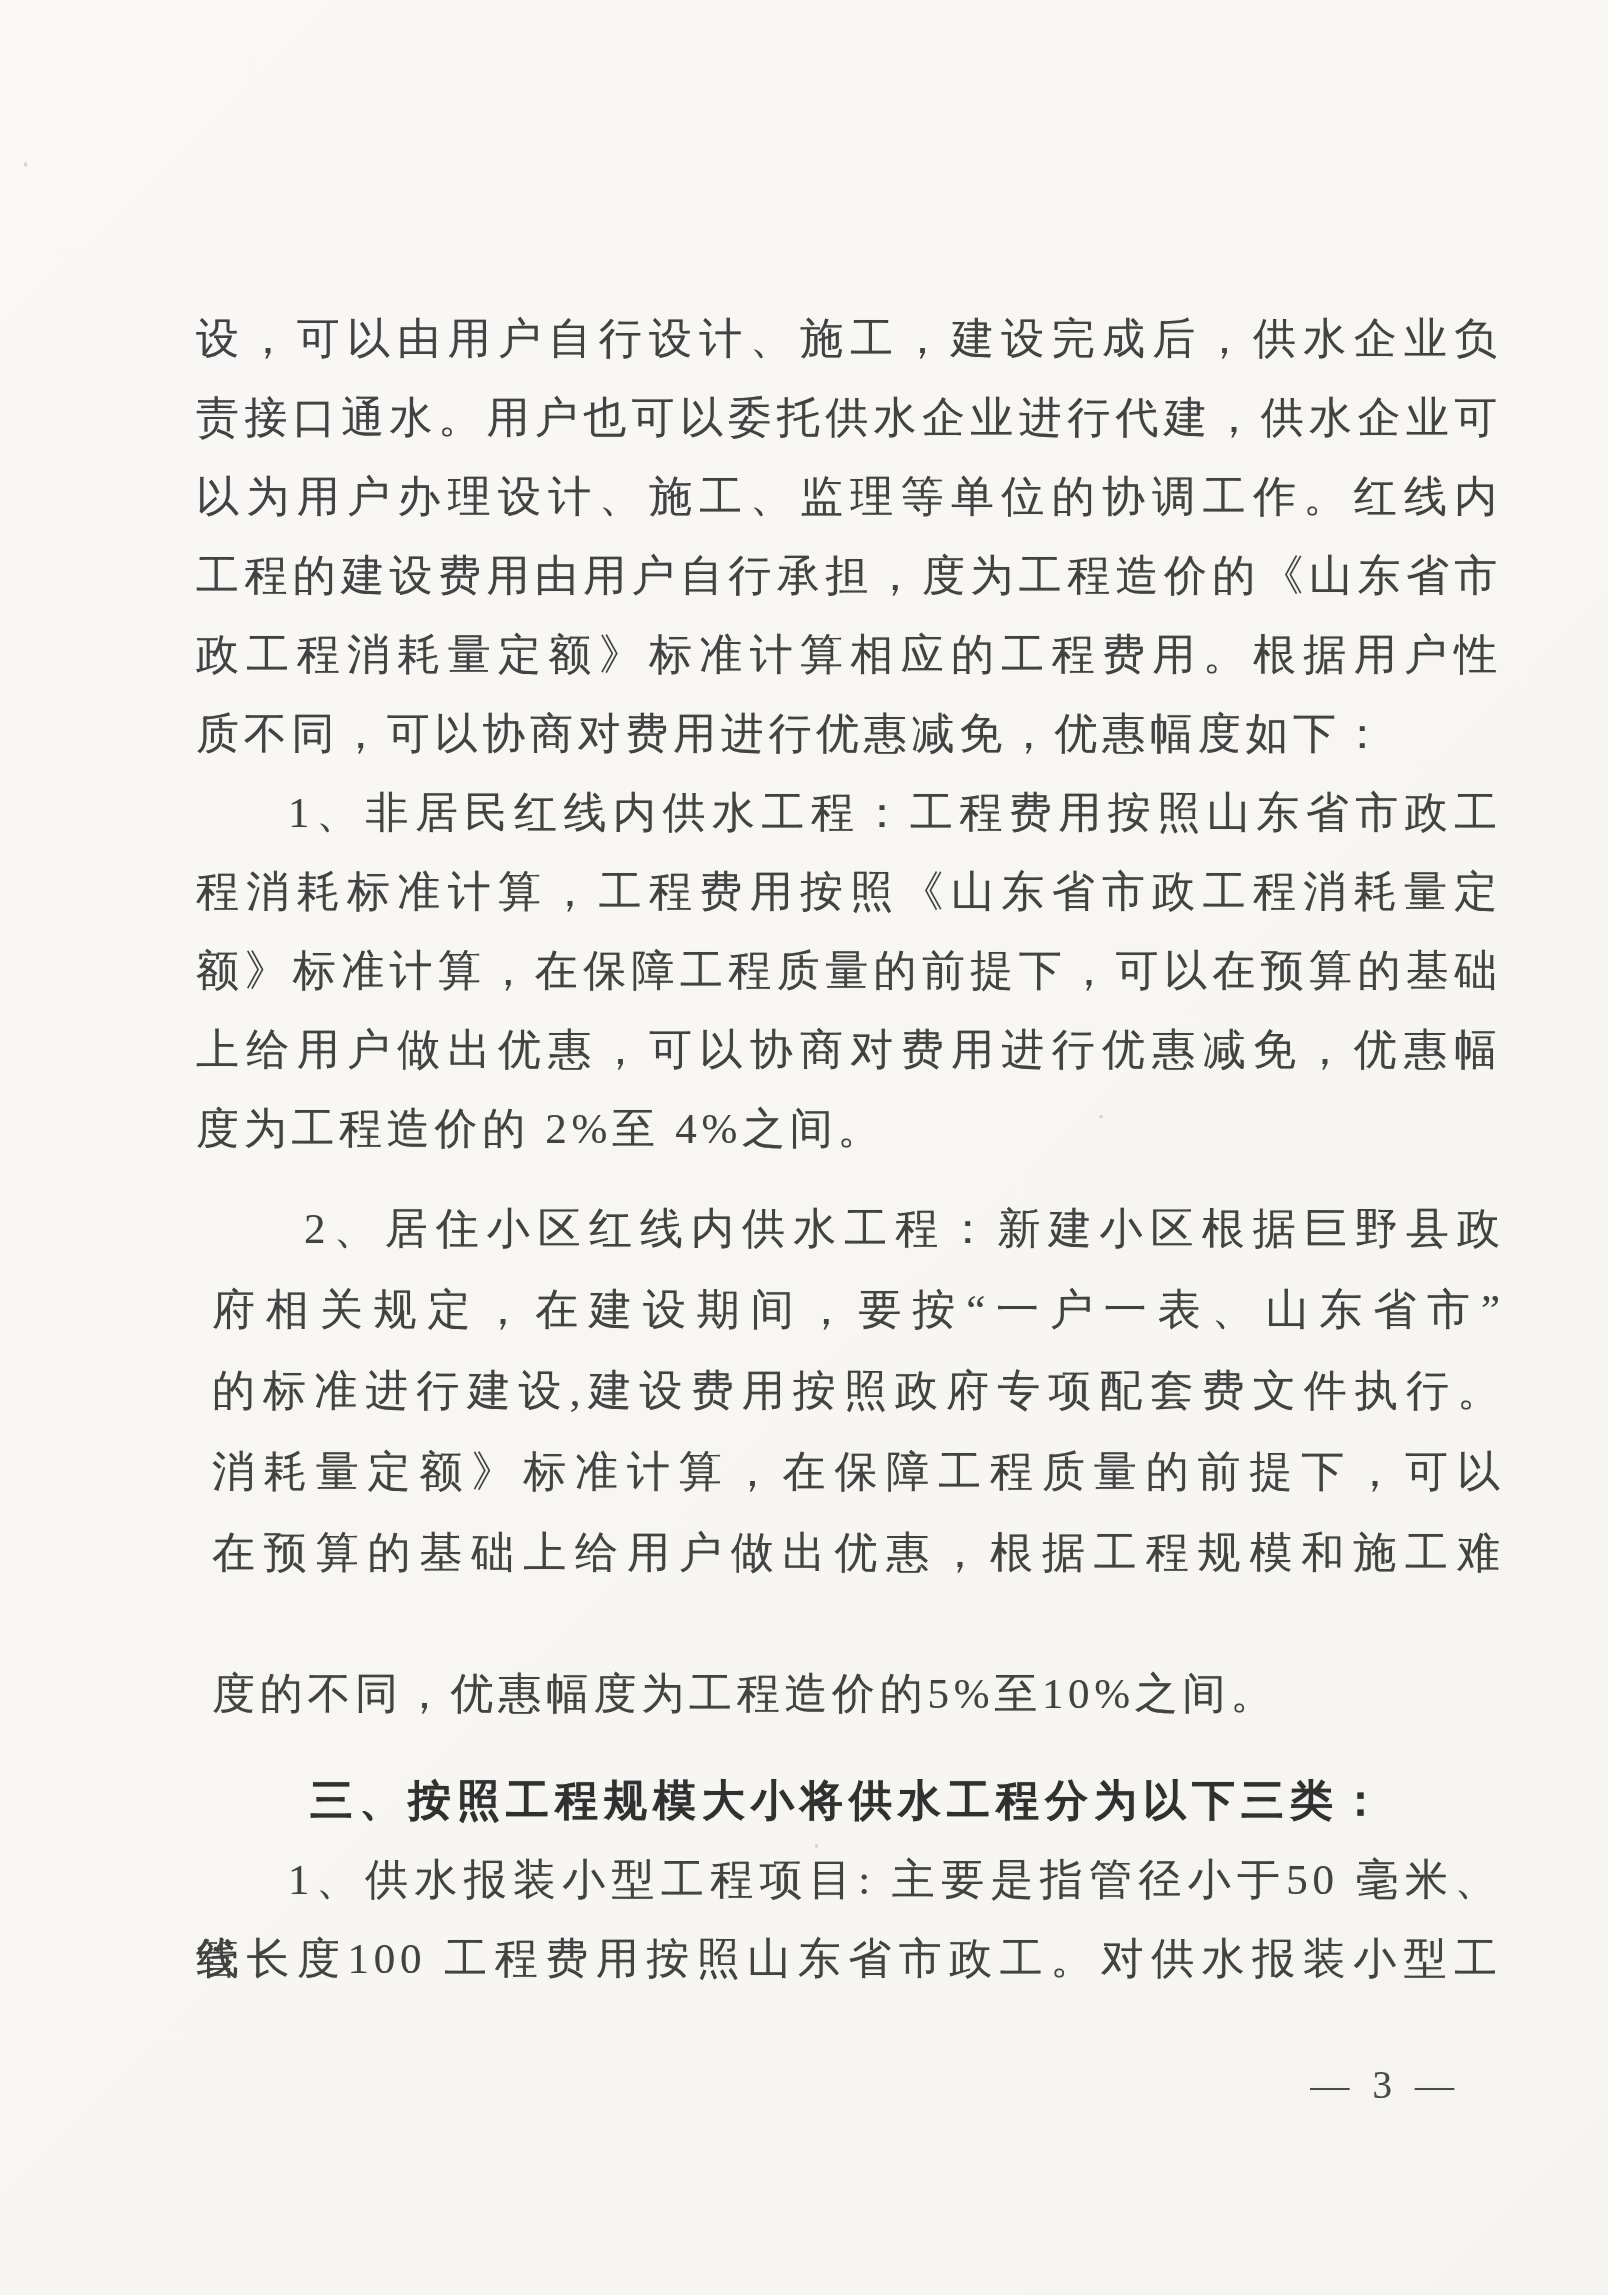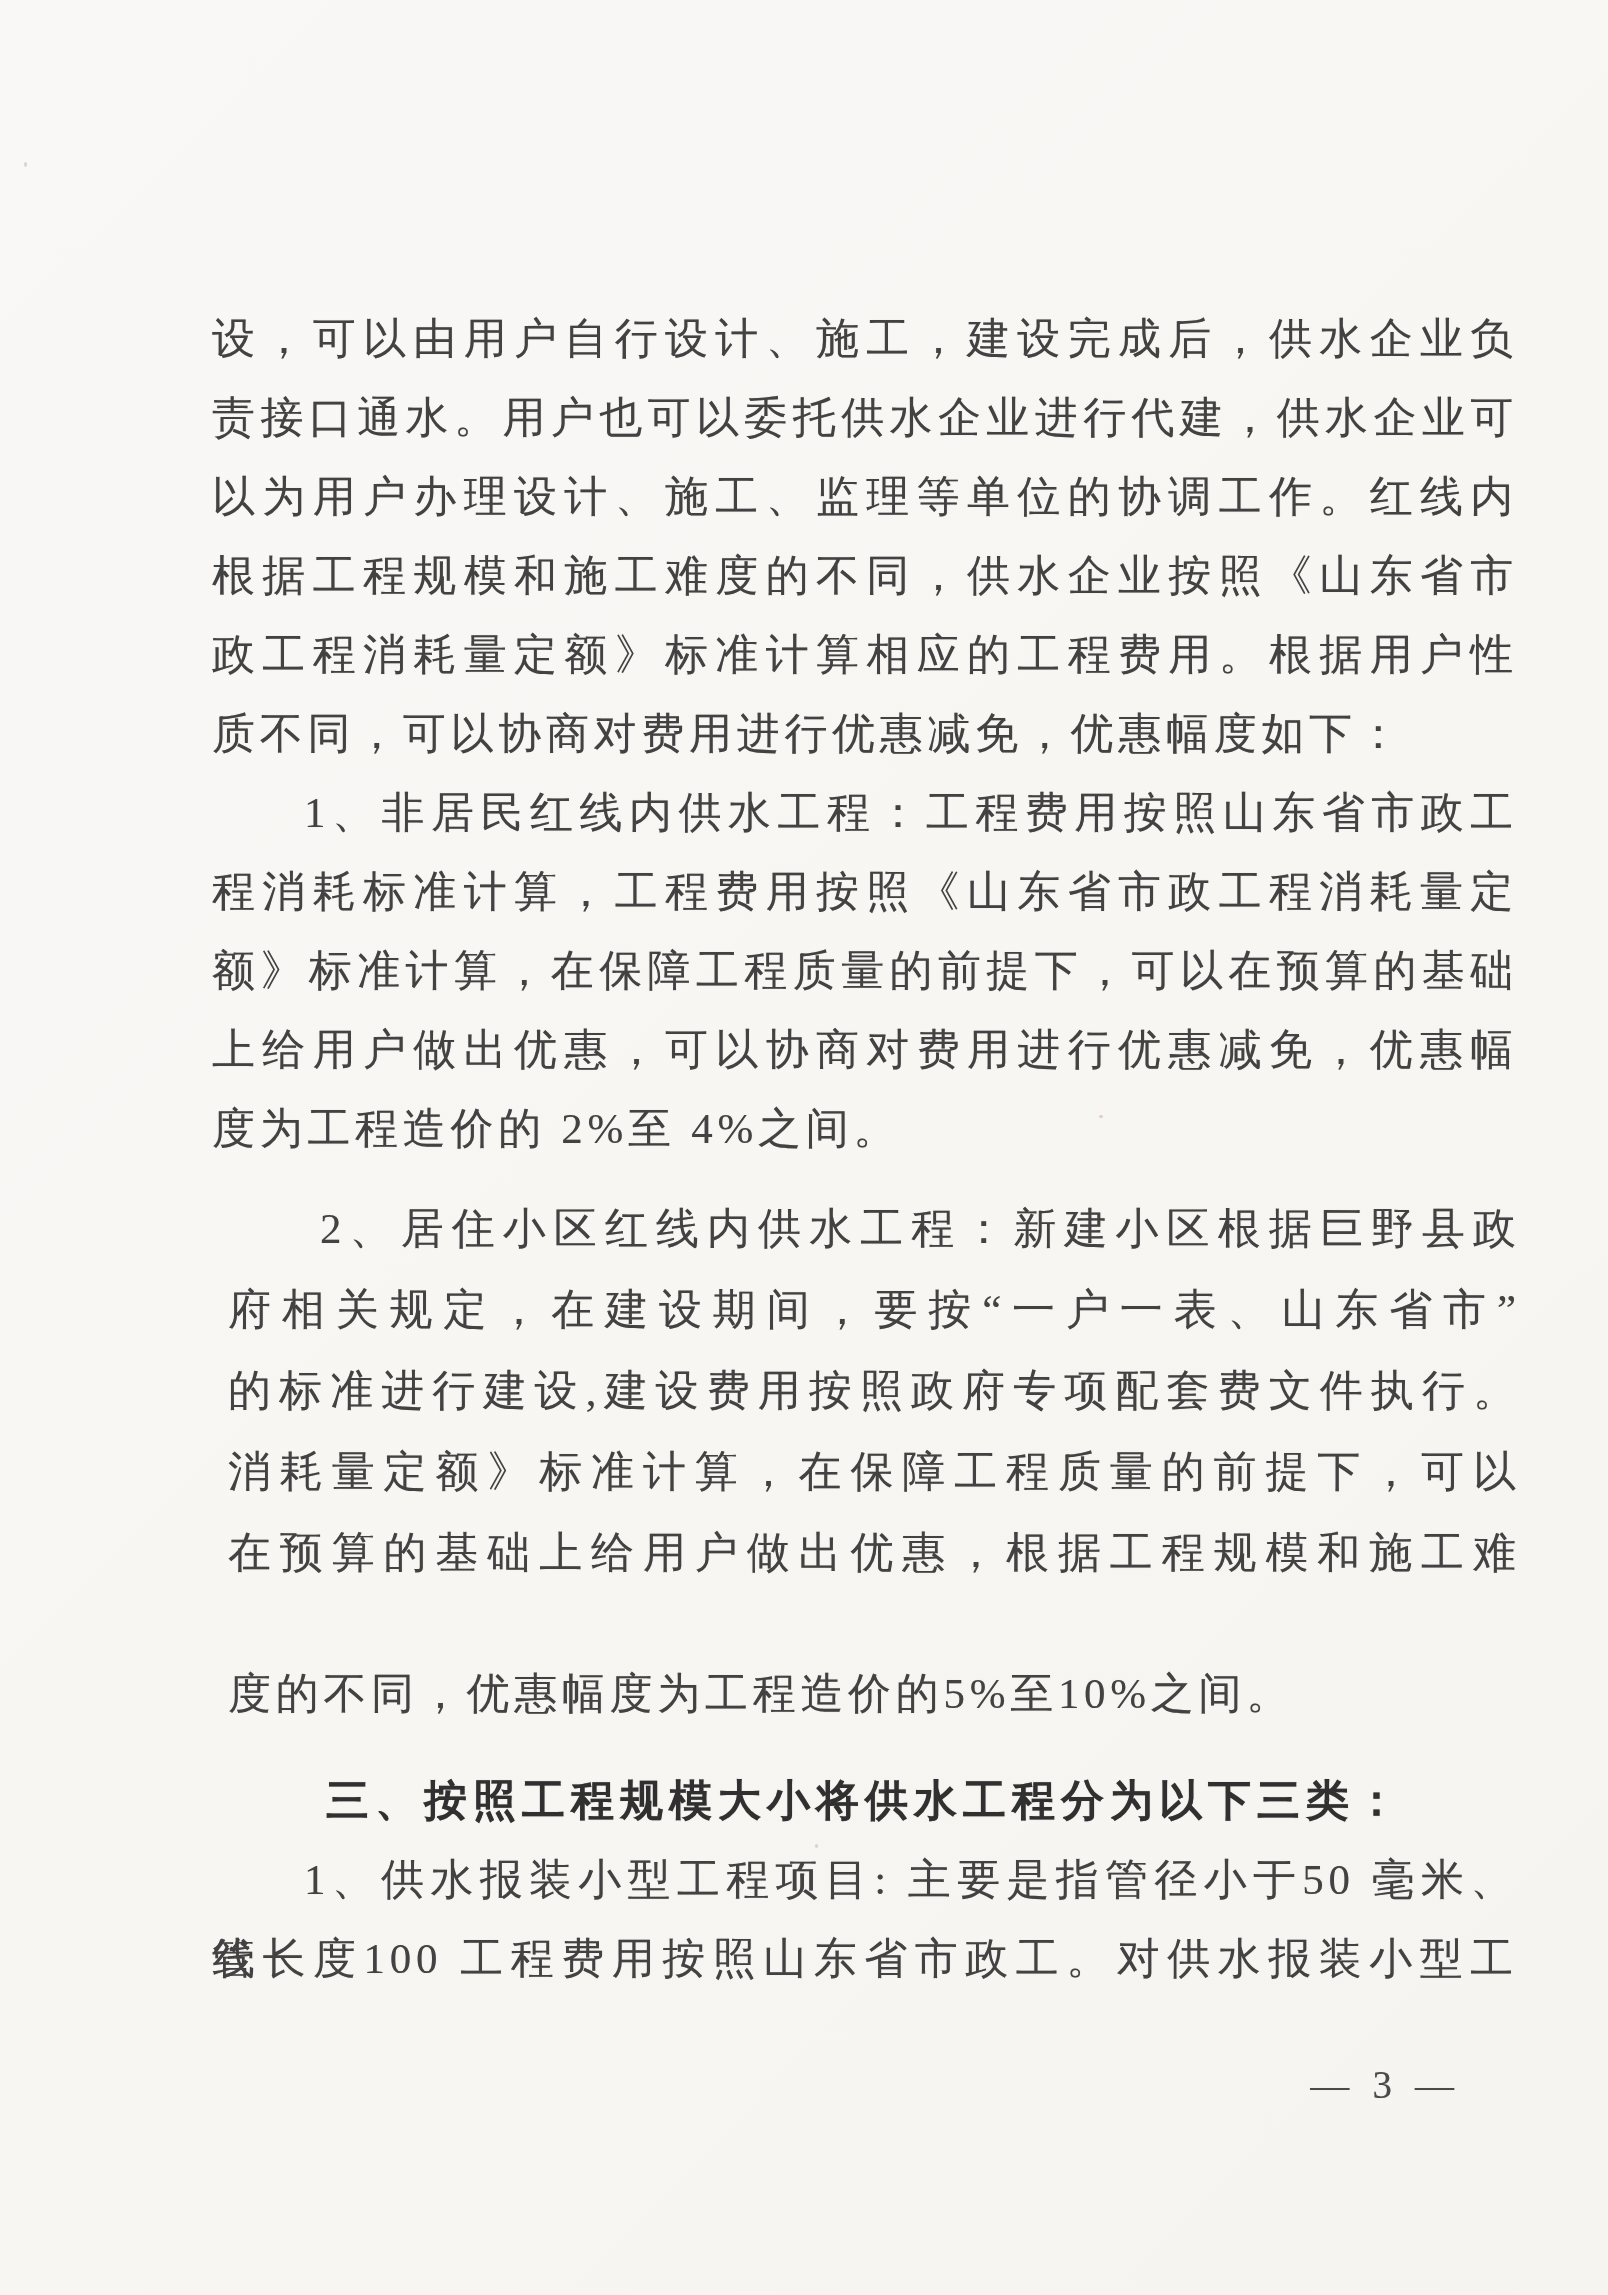--- a/index.html
+++ b/index.html
@@ -11,21 +11,21 @@
     position: relative;
     width: 1609px;
     height: 2295px;
     background: linear-gradient(135deg, #f9f8f6 0%, #f7f6f3 55%, #f5f4f1 100%);
     overflow: hidden;
     font-family: "Liberation Serif", "DejaVu Serif", serif;
     color: #3f3f3f;
   }
   .textblock {
     position: absolute;
-    left: 212px;
+    left: 196px;
     top: 299px;
     width: 1306px;
   }
   .line {
     font-size: 43px;
     line-height: 79px;
     height: 79px;
     letter-spacing: 4.7px;
     white-space: nowrap;
     color: #424242;
@@ -77,21 +77,21 @@
   .speck.s3 { left: 815px; top: 1844px; width: 3.3px; height: 4px; }
 </style>
 </head>
 <body>
 
 <div class="page">
   <div class="textblock" id="lines">
       <div class="line j">设，可以由用户自行设计、施工，建设完成后，供水企业负</div>
       <div class="line j">责接口通水。用户也可以委托供水企业进行代建，供水企业可</div>
       <div class="line j">以为用户办理设计、施工、监理等单位的协调工作。红线内</div>
-      <div class="line j">根据工程规模和施工难度的不同，供水企业按照《山东省市</div>
+      <div class="line j">工程的建设费用由用户自行承担，度为工程造价的《山东省市</div>
       <div class="line j">政工程消耗量定额》标准计算相应的工程费用。根据用户性</div>
       <div class="line">质不同，可以协商对费用进行优惠减免，优惠幅度如下：</div>
       <div class="line j indent">1、非居民红线内供水工程：工程费用按照山东省市政工</div>
       <div class="line j">程消耗标准计算，工程费用按照《山东省市政工程消耗量定</div>
       <div class="line j">额》标准计算，在保障工程质量的前提下，可以在预算的基础</div>
       <div class="line j">上给用户做出优惠，可以协商对费用进行优惠减免，优惠幅</div>
       <div class="line">度为工程造价的 2%至 4%之间。</div>
       <div class="line j indent shift space-sm">2、居住小区红线内供水工程：新建小区根据巨野县政</div>
       <div class="line j shift">府相关规定，在建设期间，要按“一户一表、山东省市”</div>
       <div class="line j shift">的标准进行建设,建设费用按照政府专项配套费文件执行。</div>

